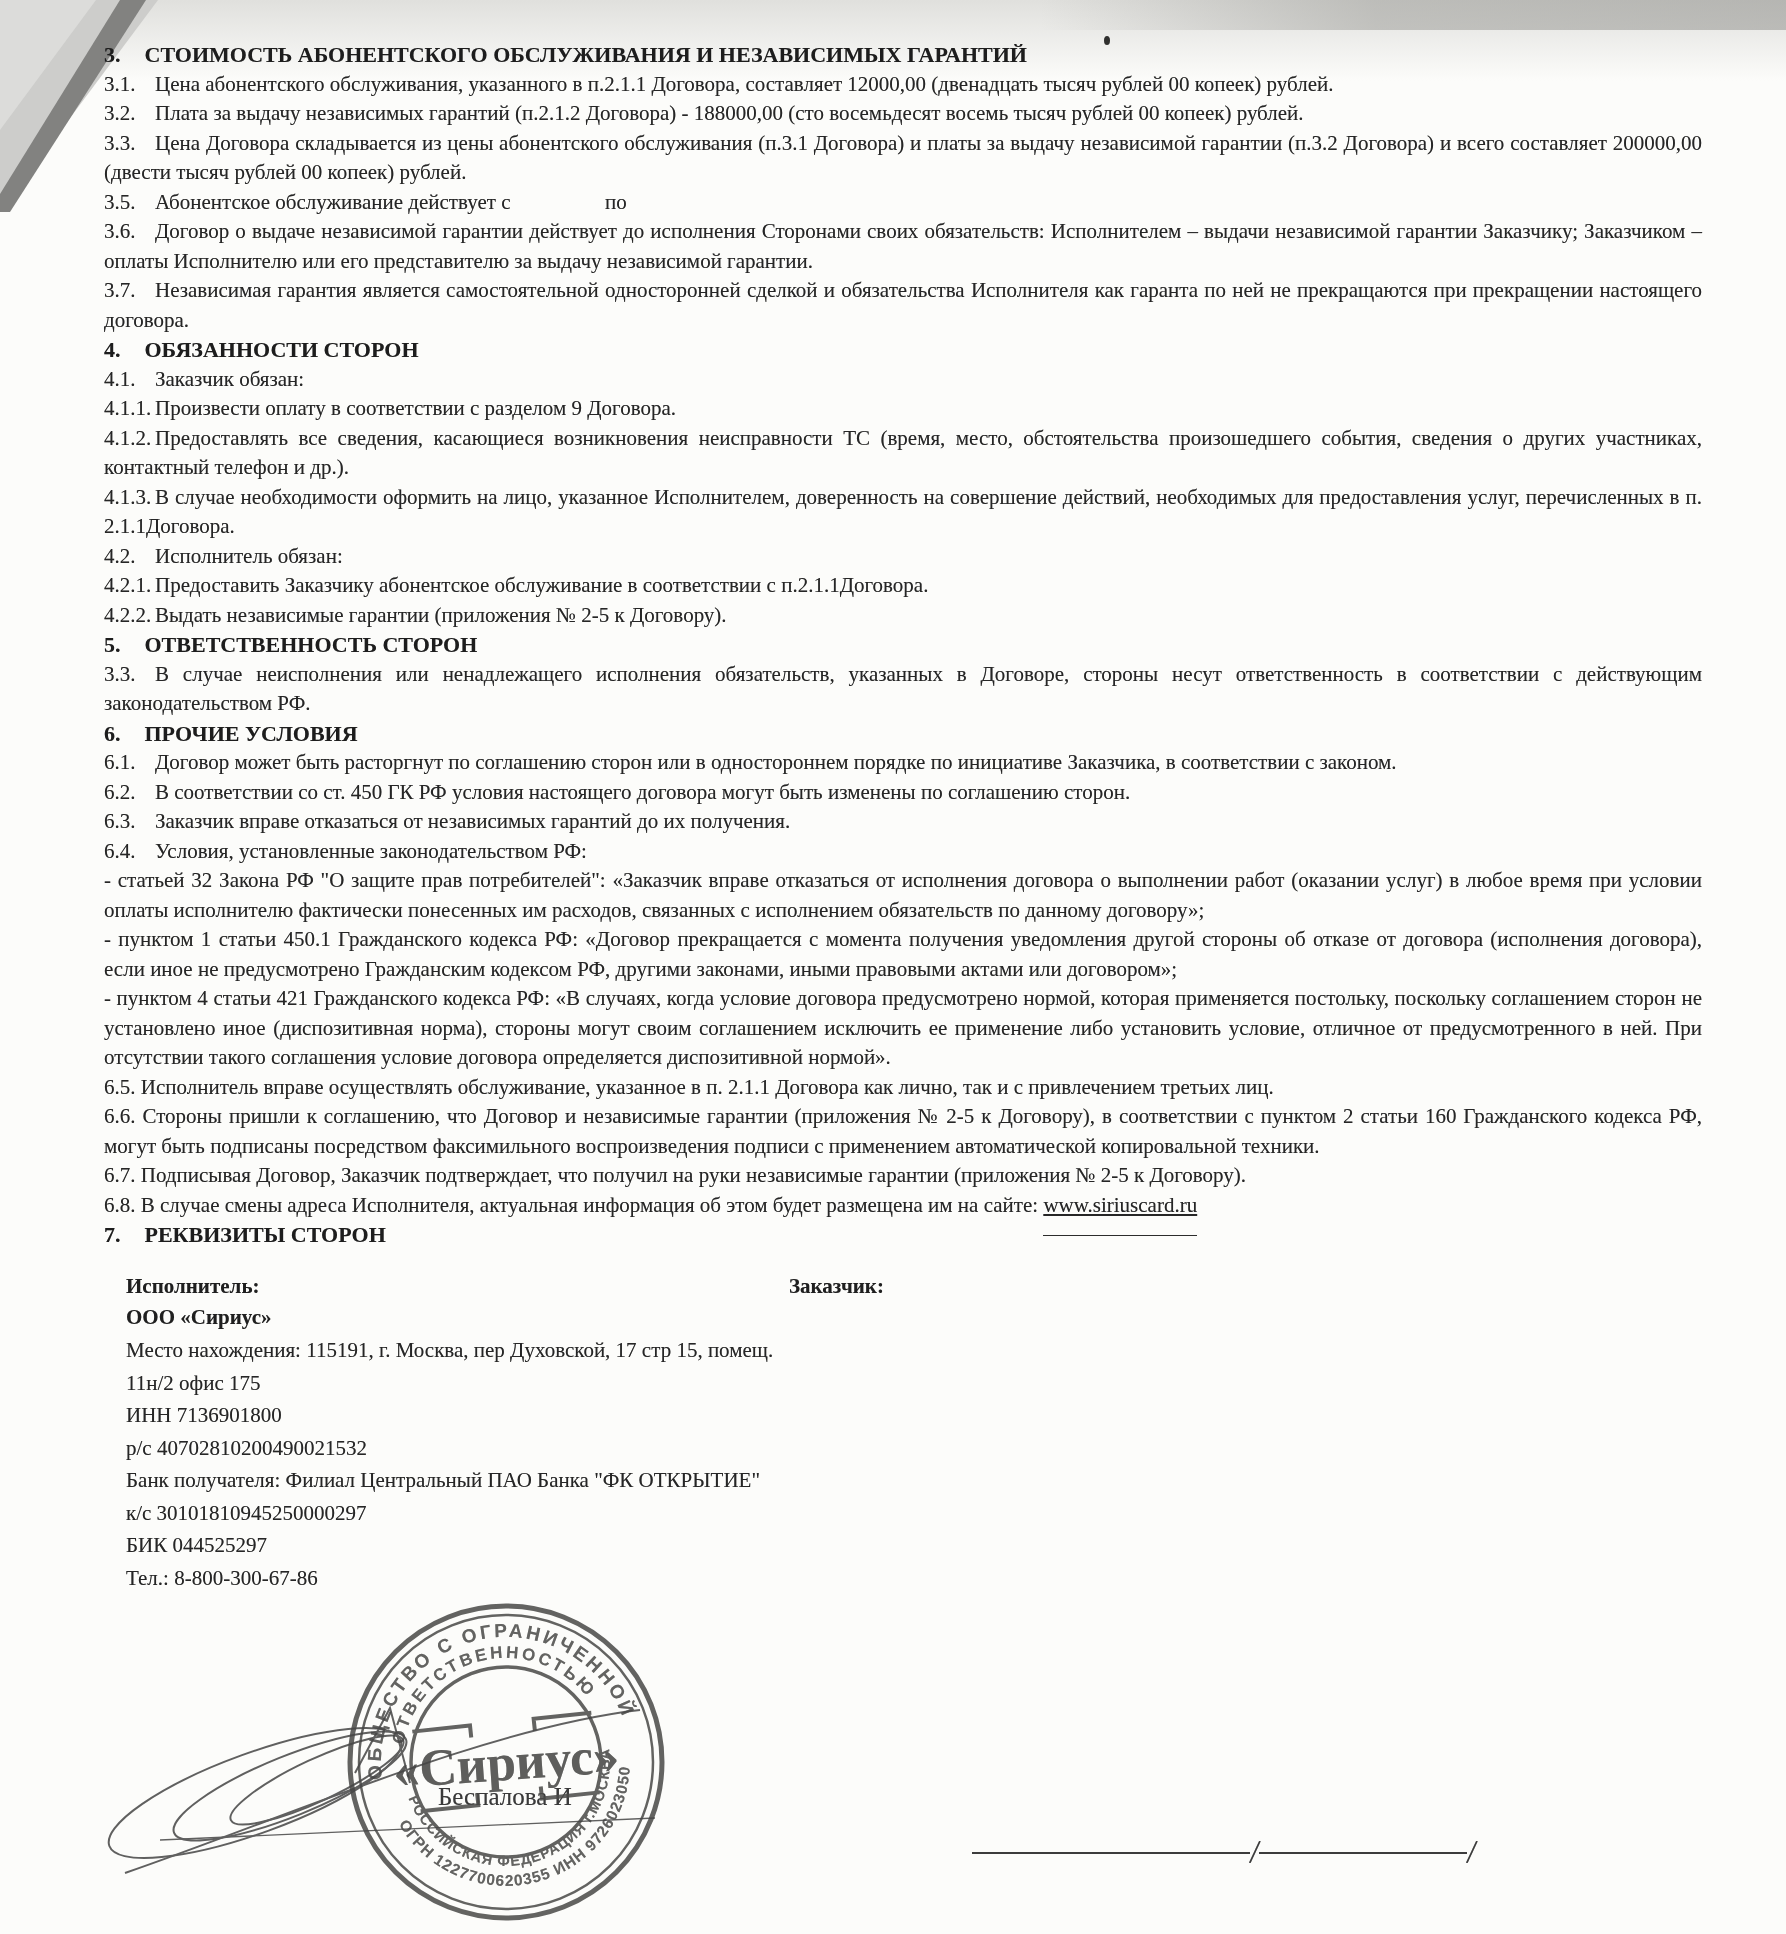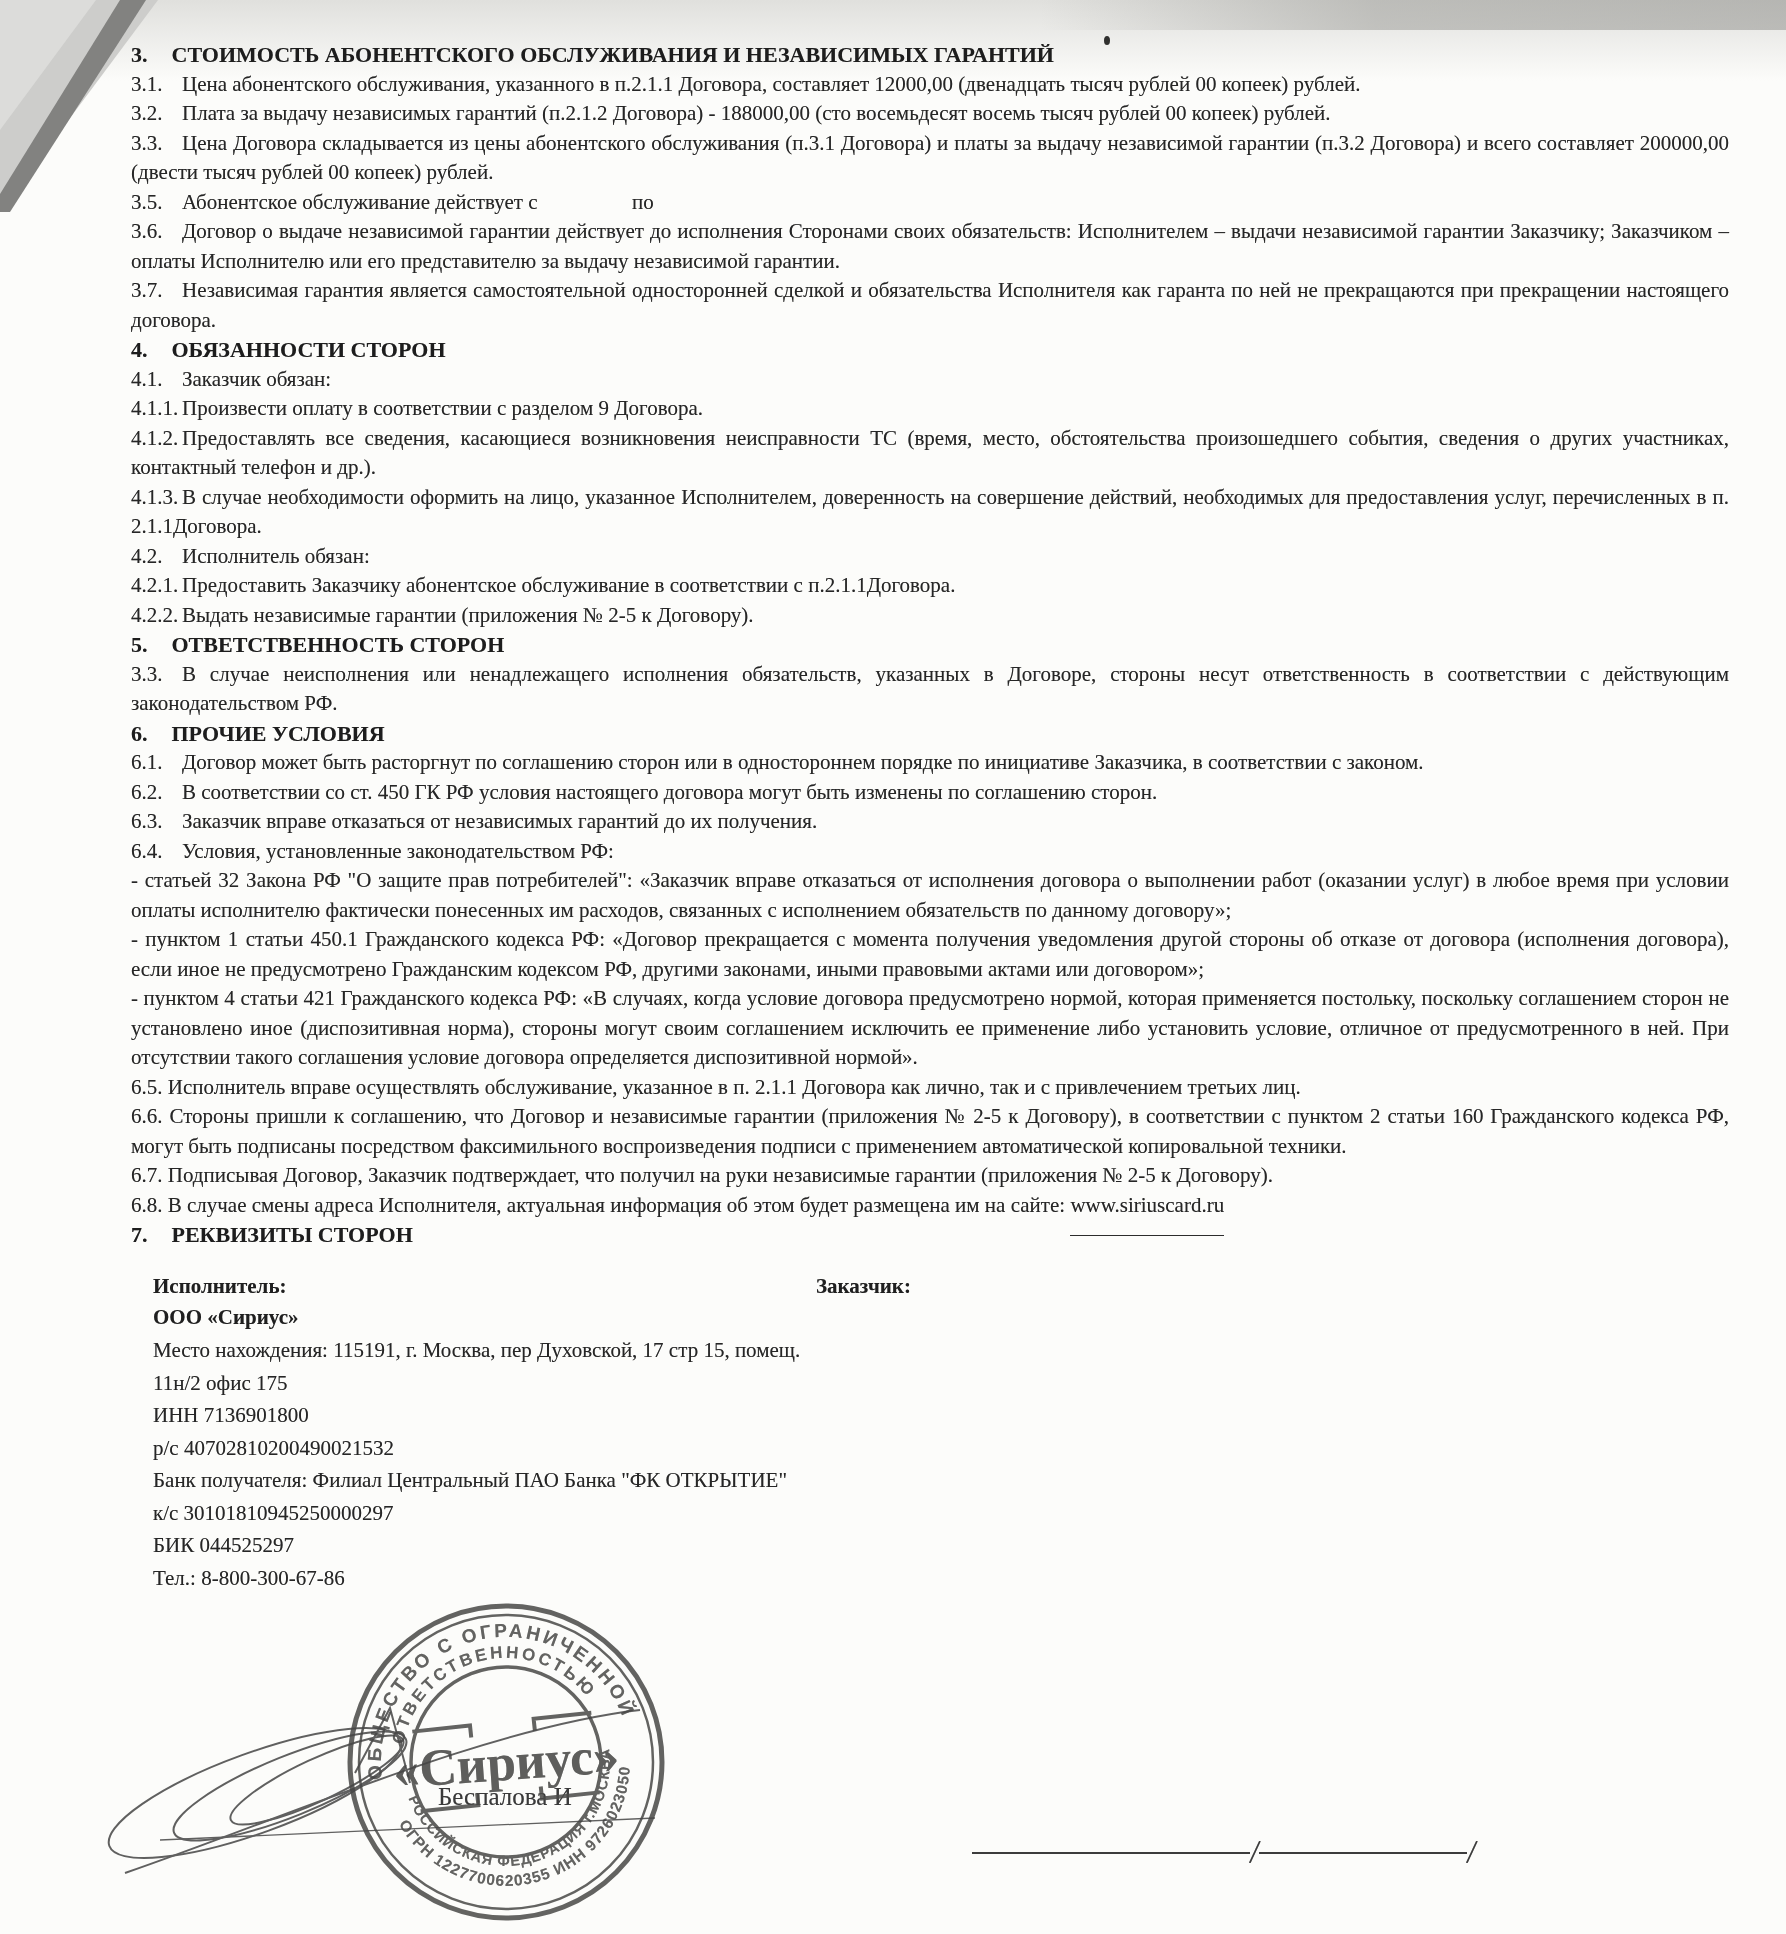--- a/index.html
+++ b/index.html
@@ -13,27 +13,27 @@
   
   .top-shade{position:absolute;top:0;left:0;width:100%;height:92px;
     background:linear-gradient(180deg,rgba(196,196,192,.5),rgba(196,196,192,0) 88%);z-index:0;}
   .top-noise{position:absolute;top:0;left:1040px;width:746px;height:30px;
     background:linear-gradient(90deg,rgba(170,170,166,0),rgba(160,160,156,.55) 45%,rgba(140,140,136,.5));
     z-index:0;}
   .fold{position:absolute;top:0;left:0;z-index:0;}
   .ink-dot{position:absolute;left:1104px;top:36px;width:6px;height:9px;border-radius:50%;
     background:#30302e;z-index:1;}
   
-  #content{position:absolute;left:104px;top:40px;width:1598px;z-index:1;margin-left:27px;}
+  #content{position:absolute;left:104px;top:40px;width:1598px;z-index:1;}
   #content p{margin:0;text-align:justify;}
   p.heading{text-align:center;font-weight:700;color:#1d1d1d;margin:15px 0 5px;font-size:22px;}
   p.heading:first-child{margin-top:0;}
   p.heading .num{margin-right:24px;}
   p.clause .num{display:inline-block;min-width:51px;}
-  .doclink{border-bottom:1.6px solid #2c2c2c;padding-bottom:18px;}
+  .doclink{border-bottom:1.6px solid #2c2c2c;padding-bottom:18px;text-decoration:underline;}
   
   .requisites{position:relative;margin-top:22px;margin-left:22px;}
   .party-heading{font-weight:700;color:#1f1f1f;}
   .customer-heading{position:absolute;left:663px;top:0;}
   .company-name{font-weight:700;color:#1f1f1f;line-height:33px;}
   .req-line{line-height:32.5px;white-space:nowrap;}
   
   .sig-name{position:absolute;left:438px;top:1782px;font-size:25px;color:#3a3a3a;z-index:1;}
   
   .stamp{position:absolute;left:336px;top:1590px;z-index:2;opacity:.86;}

